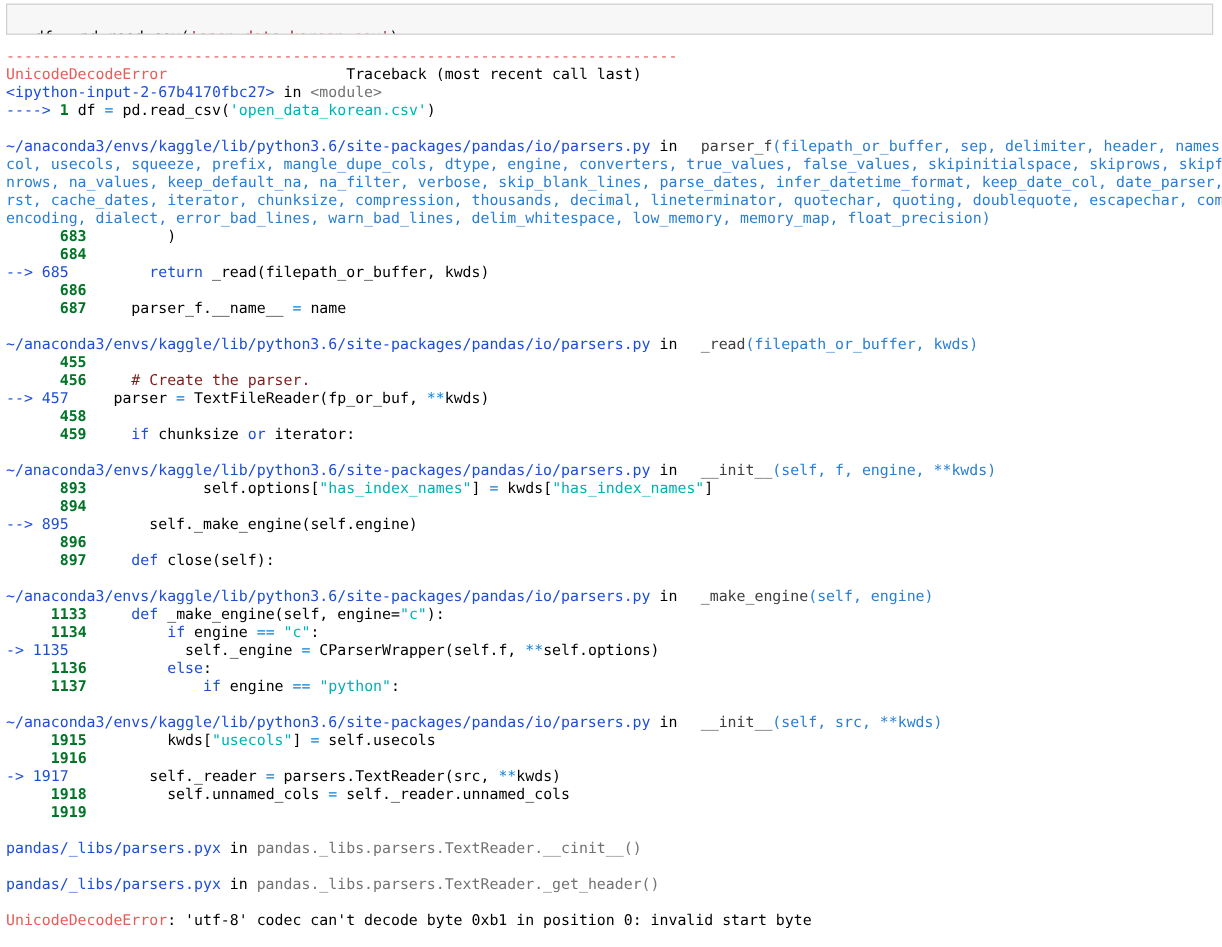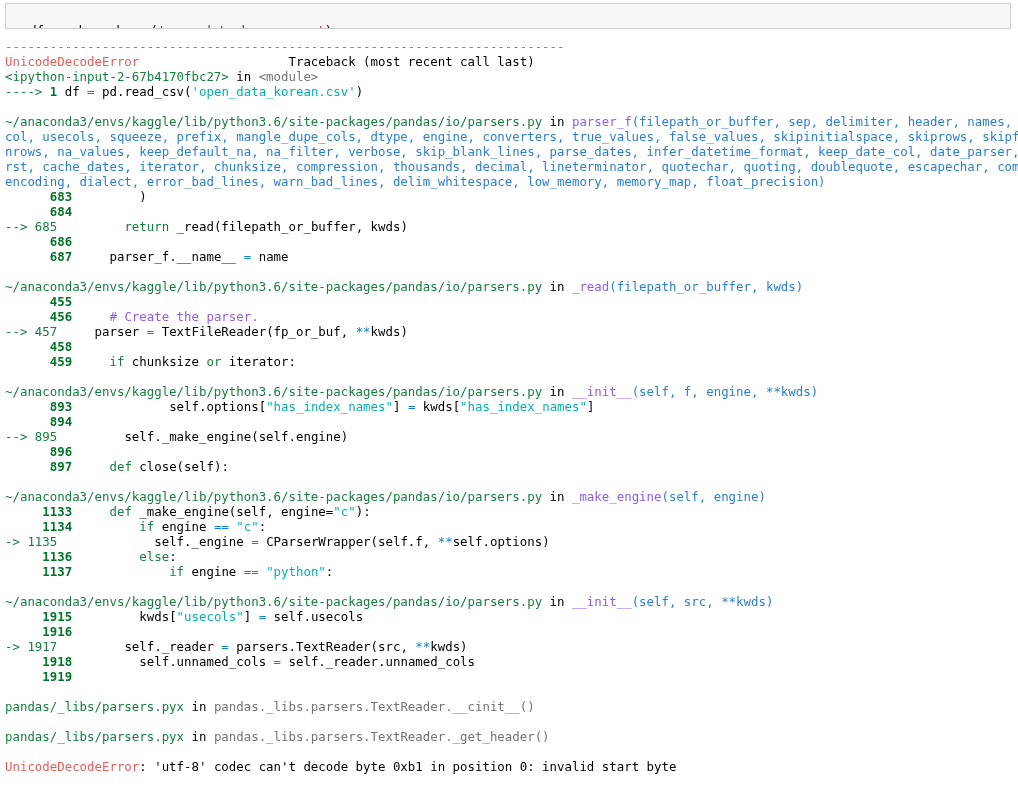--- a/index.html
+++ b/index.html
@@ -37,28 +37,28 @@
     white-space: pre;
     overflow: hidden;
   }
   .ln { display: block; height: 15px; white-space: pre; }
   .ln.blank { height: 15px; }
 
   
   .c-red      { color: #e75c58; }            
   .c-darkred  { color: #9b1d1d; }            
   .c-magenta  { color: #b000b0; }            
-  .c-green    { color: #15803d; }            
+  .c-green    { color: #1d4ed8; }            
   .c-dgreen   { color: #007427; font-weight: bold; } 
   .c-blue     { color: #2a7fd4; }            
   .c-cyan     { color: #737373; }            
   .c-teal     { color: #00b3b3; }            
-  .c-func     { color: #8b5cf6; }            
+  .c-func     { color: #404040; margin-left: 12px; }            
   .c-op       { color: #0d82d6; }            
-  .c-comment  { color: #8b5cf6; }            
+  .c-comment  { color: #7f1d1d; }            
   .c-black    { color: #000000; }
 </style>
 </head>
 <body>
 
 <div id="input-cell">
   <span class="src"><span class="c-black">df </span><span class="c-magenta">=</span><span class="c-black"> pd.read_csv(</span><span class="c-darkred">'open_data_korean.csv'</span><span class="c-black">)</span></span>
 </div>
 
 <div id="traceback"><span class="ln"><span class="c-red">---------------------------------------------------------------------------</span></span><span class="ln"><span class="c-red">UnicodeDecodeError</span>                    <span class="c-black">Traceback (most recent call last)</span></span><span class="ln"><span class="c-green">&lt;ipython-input-2-67b4170fbc27&gt;</span><span class="c-black"> in </span><span class="c-cyan">&lt;module&gt;</span></span><span class="ln"><span class="c-green">----&gt; </span><span class="c-dgreen">1</span><span class="c-black"> </span><span class="c-black">df </span><span class="c-op">=</span><span class="c-black"> pd.read_csv(</span><span class="c-teal">'open_data_korean.csv'</span><span class="c-black">)</span></span><span class="ln blank"></span><span class="ln"><span class="c-green">~/anaconda3/envs/kaggle/lib/python3.6/site-packages/pandas/io/parsers.py</span><span class="c-black"> in </span><span class="c-func">parser_f</span><span class="c-blue">(filepath_or_buffer, sep, delimiter, header, names, index_</span></span><span class="ln"><span class="c-blue">col, usecols, squeeze, prefix, mangle_dupe_cols, dtype, engine, converters, true_values, false_values, skipinitialspace, skiprows, skipfooter,</span></span><span class="ln"><span class="c-blue">nrows, na_values, keep_default_na, na_filter, verbose, skip_blank_lines, parse_dates, infer_datetime_format, keep_date_col, date_parser, dayfi</span></span><span class="ln"><span class="c-blue">rst, cache_dates, iterator, chunksize, compression, thousands, decimal, lineterminator, quotechar, quoting, doublequote, escapechar, comment,</span></span><span class="ln"><span class="c-blue">encoding, dialect, error_bad_lines, warn_bad_lines, delim_whitespace, low_memory, memory_map, float_precision)</span></span><span class="ln"><span class="c-green">      </span><span class="c-dgreen">683</span><span class="c-black"> </span><span class="c-black">        )</span></span><span class="ln"><span class="c-green">      </span><span class="c-dgreen">684</span><span class="c-black"> </span><span class="c-black"></span></span><span class="ln"><span class="c-green">--&gt; </span><span class="c-green">685</span><span class="c-black"> </span><span class="c-black">        </span><span class="c-green">return</span><span class="c-black"> _read(filepath_or_buffer, kwds)</span></span><span class="ln"><span class="c-green">      </span><span class="c-dgreen">686</span><span class="c-black"> </span><span class="c-black"></span></span><span class="ln"><span class="c-green">      </span><span class="c-dgreen">687</span><span class="c-black"> </span><span class="c-black">    parser_f.__name__ </span><span class="c-op">=</span><span class="c-black"> name</span></span><span class="ln blank"></span><span class="ln"><span class="c-green">~/anaconda3/envs/kaggle/lib/python3.6/site-packages/pandas/io/parsers.py</span><span class="c-black"> in </span><span class="c-func">_read</span><span class="c-blue">(filepath_or_buffer, kwds)</span></span><span class="ln"><span class="c-green">      </span><span class="c-dgreen">455</span><span class="c-black"> </span><span class="c-black"></span></span><span class="ln"><span class="c-green">      </span><span class="c-dgreen">456</span><span class="c-black"> </span><span class="c-black">    </span><span class="c-comment"># Create the parser.</span></span><span class="ln"><span class="c-green">--&gt; </span><span class="c-green">457</span><span class="c-black"> </span><span class="c-black">    parser </span><span class="c-op">=</span><span class="c-black"> TextFileReader(fp_or_buf, </span><span class="c-op">**</span><span class="c-black">kwds)</span></span><span class="ln"><span class="c-green">      </span><span class="c-dgreen">458</span><span class="c-black"> </span><span class="c-black"></span></span><span class="ln"><span class="c-green">      </span><span class="c-dgreen">459</span><span class="c-black"> </span><span class="c-black">    </span><span class="c-green">if</span><span class="c-black"> chunksize </span><span class="c-green">or</span><span class="c-black"> iterator:</span></span><span class="ln blank"></span><span class="ln"><span class="c-green">~/anaconda3/envs/kaggle/lib/python3.6/site-packages/pandas/io/parsers.py</span><span class="c-black"> in </span><span class="c-func">__init__</span><span class="c-blue">(self, f, engine, **kwds)</span></span><span class="ln"><span class="c-green">      </span><span class="c-dgreen">893</span><span class="c-black"> </span><span class="c-black">            self.options[</span><span class="c-teal">"has_index_names"</span><span class="c-black">] </span><span class="c-op">=</span><span class="c-black"> kwds[</span><span class="c-teal">"has_index_names"</span><span class="c-black">]</span></span><span class="ln"><span class="c-green">      </span><span class="c-dgreen">894</span><span class="c-black"> </span><span class="c-black"></span></span><span class="ln"><span class="c-green">--&gt; </span><span class="c-green">895</span><span class="c-black"> </span><span class="c-black">        self._make_engine(self.engine)</span></span><span class="ln"><span class="c-green">      </span><span class="c-dgreen">896</span><span class="c-black"> </span><span class="c-black"></span></span><span class="ln"><span class="c-green">      </span><span class="c-dgreen">897</span><span class="c-black"> </span><span class="c-black">    </span><span class="c-green">def</span><span class="c-black"> close(self):</span></span><span class="ln blank"></span><span class="ln"><span class="c-green">~/anaconda3/envs/kaggle/lib/python3.6/site-packages/pandas/io/parsers.py</span><span class="c-black"> in </span><span class="c-func">_make_engine</span><span class="c-blue">(self, engine)</span></span><span class="ln"><span class="c-green">     </span><span class="c-dgreen">1133</span><span class="c-black"> </span><span class="c-black">    </span><span class="c-green">def</span><span class="c-black"> _make_engine(self, engine=</span><span class="c-teal">"c"</span><span class="c-black">):</span></span><span class="ln"><span class="c-green">     </span><span class="c-dgreen">1134</span><span class="c-black"> </span><span class="c-black">        </span><span class="c-green">if</span><span class="c-black"> engine </span><span class="c-op">==</span><span class="c-black"> </span><span class="c-teal">"c"</span><span class="c-black">:</span></span><span class="ln"><span class="c-green">-&gt; </span><span class="c-green">1135</span><span class="c-black"> </span><span class="c-black">            self._engine </span><span class="c-op">=</span><span class="c-black"> CParserWrapper(self.f, </span><span class="c-op">**</span><span class="c-black">self.options)</span></span><span class="ln"><span class="c-green">     </span><span class="c-dgreen">1136</span><span class="c-black"> </span><span class="c-black">        </span><span class="c-green">else</span><span class="c-black">:</span></span><span class="ln"><span class="c-green">     </span><span class="c-dgreen">1137</span><span class="c-black"> </span><span class="c-black">            </span><span class="c-green">if</span><span class="c-black"> engine </span><span class="c-op">==</span><span class="c-black"> </span><span class="c-teal">"python"</span><span class="c-black">:</span></span><span class="ln blank"></span><span class="ln"><span class="c-green">~/anaconda3/envs/kaggle/lib/python3.6/site-packages/pandas/io/parsers.py</span><span class="c-black"> in </span><span class="c-func">__init__</span><span class="c-blue">(self, src, **kwds)</span></span><span class="ln"><span class="c-green">     </span><span class="c-dgreen">1915</span><span class="c-black"> </span><span class="c-black">        kwds[</span><span class="c-teal">"usecols"</span><span class="c-black">] </span><span class="c-op">=</span><span class="c-black"> self.usecols</span></span><span class="ln"><span class="c-green">     </span><span class="c-dgreen">1916</span><span class="c-black"> </span><span class="c-black"></span></span><span class="ln"><span class="c-green">-&gt; </span><span class="c-green">1917</span><span class="c-black"> </span><span class="c-black">        self._reader </span><span class="c-op">=</span><span class="c-black"> parsers.TextReader(src, </span><span class="c-op">**</span><span class="c-black">kwds)</span></span><span class="ln"><span class="c-green">     </span><span class="c-dgreen">1918</span><span class="c-black"> </span><span class="c-black">        self.unnamed_cols </span><span class="c-op">=</span><span class="c-black"> self._reader.unnamed_cols</span></span><span class="ln"><span class="c-green">     </span><span class="c-dgreen">1919</span><span class="c-black"> </span><span class="c-black"></span></span><span class="ln blank"></span><span class="ln"><span class="c-green">pandas/_libs/parsers.pyx</span><span class="c-black"> in </span><span class="c-cyan">pandas._libs.parsers.TextReader.__cinit__()</span></span><span class="ln blank"></span><span class="ln"><span class="c-green">pandas/_libs/parsers.pyx</span><span class="c-black"> in </span><span class="c-cyan">pandas._libs.parsers.TextReader._get_header()</span></span><span class="ln blank"></span><span class="ln"><span class="c-red">UnicodeDecodeError</span><span class="c-black">: 'utf-8' codec can't decode byte 0xb1 in position 0: invalid start byte</span></span></div>

